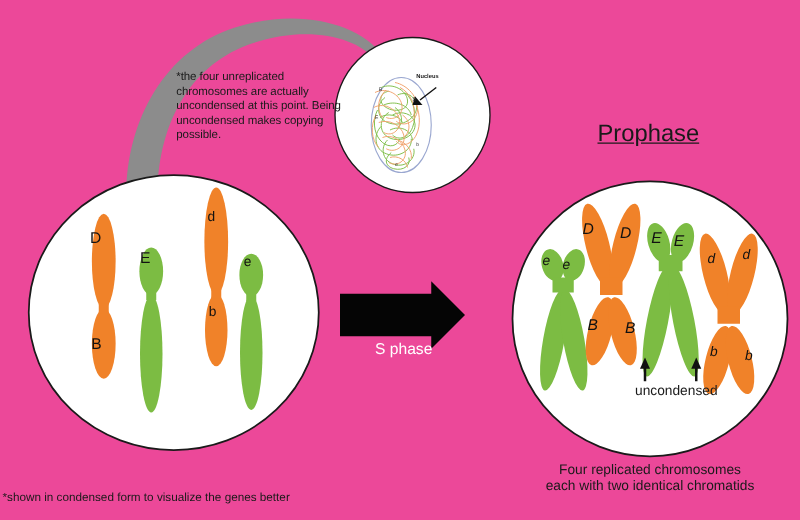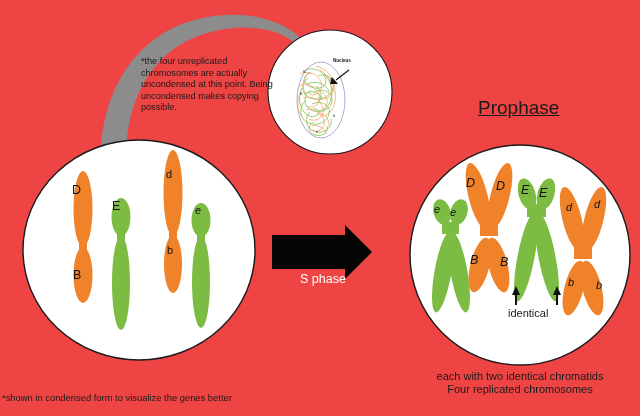--- a/index.html
+++ b/index.html
@@ -1,19 +1,19 @@
 <!DOCTYPE html>
 <html><head>
 <meta charset="utf-8">
 <style>
   html,body{margin:0;padding:0;background:#ffffff;}
   #stage{
     position:relative;
     width:640px;height:416px;
-    background:#ef4444;
+    background:#ec4899;
     overflow:hidden;
     font-family:"Liberation Sans",sans-serif;
   }
   #stage svg{position:absolute;left:0;top:0;}
   .txt{position:absolute;color:#1a1a1a;}
   .anno{
     left:141px;top:56px;width:140px;
     font-size:9.2px;line-height:11.6px;
     letter-spacing:-0.05px;
   }
@@ -219,23 +219,23 @@
   <div class="glyph it" style="left:500px;top:255px;">B</div>
 
   <div class="glyph it" style="left:521px;top:183px;">E</div>
   <div class="glyph it" style="left:539px;top:186px;">E</div>
 
   <div class="glyph sm it" style="left:566px;top:201px;">d</div>
   <div class="glyph sm it" style="left:594px;top:198px;">d</div>
   <div class="glyph sm it" style="left:568px;top:276px;">b</div>
   <div class="glyph sm it" style="left:596px;top:279px;">b</div>
 
-  <div class="txt chromatids">identical</div>
+  <div class="txt chromatids">uncondensed</div>
 
 
   <div class="txt cap-foot">*shown in condensed form to visualize the genes better</div>
 
   <div class="txt cap-right">
+    <div>Four replicated chromosomes</div>
     <div>each with two identical chromatids</div>
-    <div>Four replicated chromosomes</div>
   </div>
 
 </div>
 
 </body></html>

